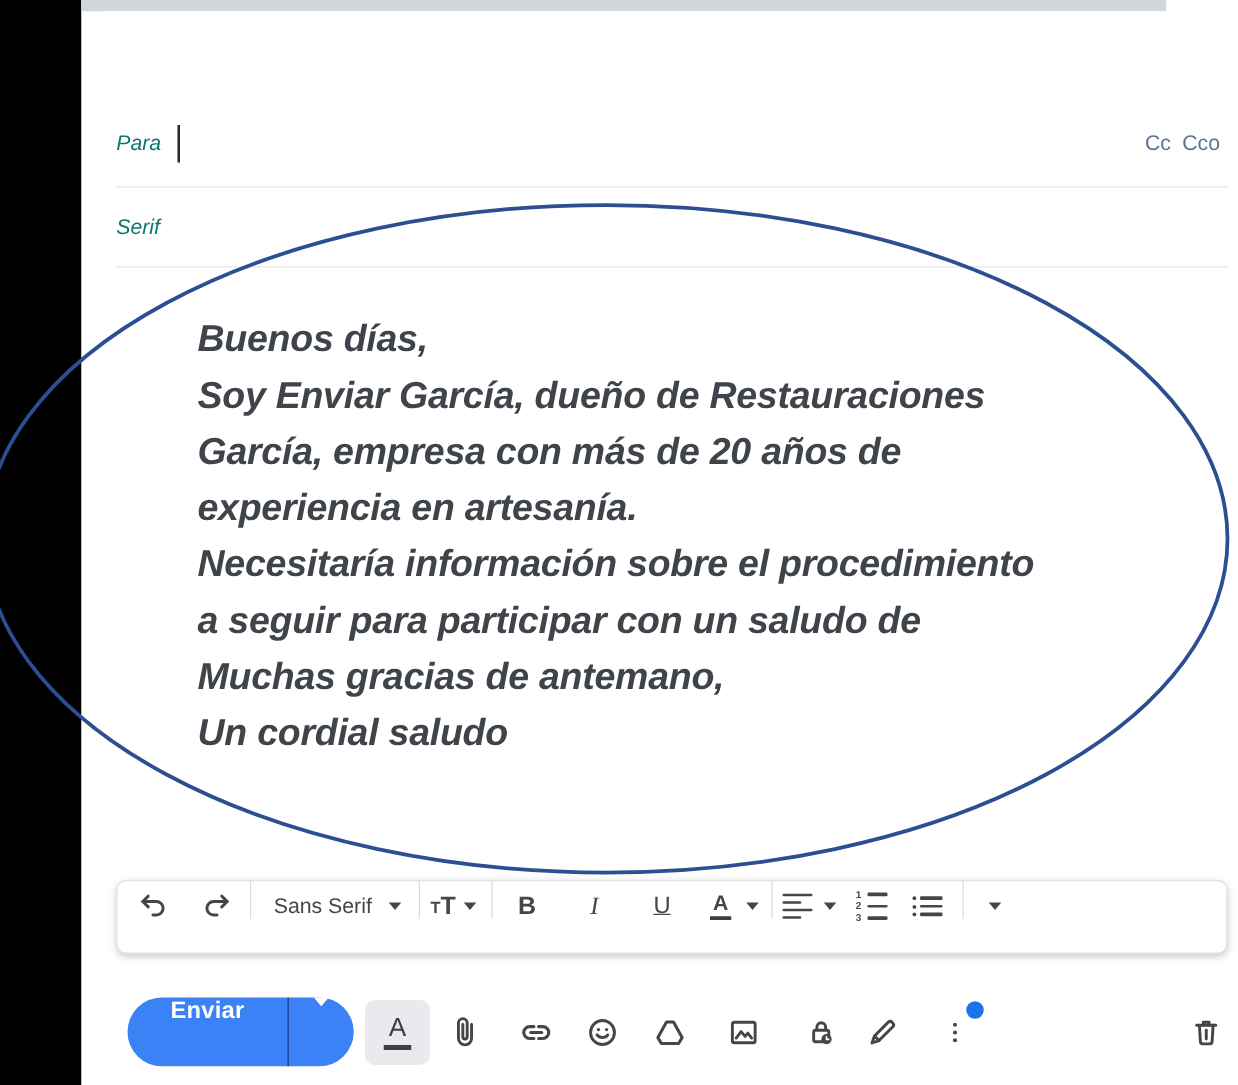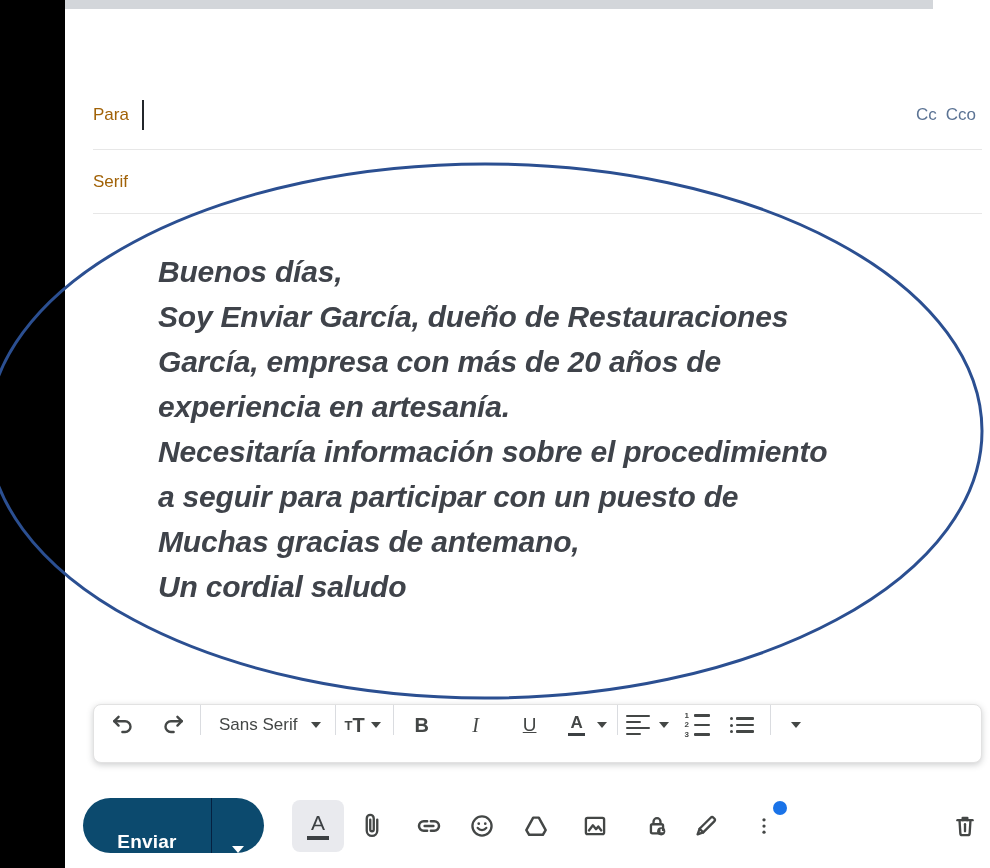--- a/index.html
+++ b/index.html
@@ -15,21 +15,21 @@
   .cw-header { position:absolute; left:0; top:0; width:100%; height:71px; background:#f1f4fa; border-radius:16px 16px 0 0; display:flex; align-items:center; }
   .cw-title { margin-left:25px; font-size:17px; font-weight:500; color:#10141c; letter-spacing:.1px; }
   .cw-controls { margin-left:auto; margin-right:4px; display:flex; align-items:center; gap:10px; }
   .cw-btn { width:24px; height:24px; display:flex; align-items:center; justify-content:center; cursor:pointer; }
   .min-bar { width:13px; height:2.4px; background:#444746; border-radius:1px; margin-top:6px; }
 
   
   .row { position:absolute; left:24px; width:889px; display:flex; align-items:center; border-bottom:1px solid #e7e7e7; }
   .to-row { top:71px; height:70px; }
   .subject-row { top:141px; height:64px; }
-  .field-label { font-size:17px; color:#a16207; }
+  .field-label { font-size:17px; color:#0f766e;font-style:italic; }
   .cc-links { margin-left:auto; margin-right:6px; display:flex; gap:9px; }
   .cc-link { font-size:17px; color:#5b7394; cursor:pointer; }
   .caret-cursor { width:2px; height:30px; background:#23262b; margin-left:13px; }
 
   
   .body-editor { position:absolute; left:89px; top:240px; width:800px;font-weight:bold; }
   .body-line { font-size:30px; font-style:italic; color:#3f434a; line-height:45px; letter-spacing:-0.2px; white-space:nowrap; }
 
   
   .fmt-bar { position:absolute; left:24px; top:695px; width:889px; height:59px; background:#fff; border:1px solid #e2e2e2; border-radius:8px; box-shadow:0 2px 6px rgba(60,64,67,.25); display:flex; align-items:flex-start; padding:0 10px; }
@@ -47,21 +47,21 @@
   .a-color .bar { width:17px; height:3px; background:#3c4043; margin-top:2px; }
   .align-icon { display:flex; flex-direction:column; gap:3.5px; width:26px; }
   .align-icon i { display:block; height:2.5px; background:#444746; border-radius:1px; }
   .list-icon { display:flex; flex-direction:column; gap:3.5px; }
   .list-row { display:flex; align-items:center; gap:3px; }
   .list-num { font-size:8px; line-height:6px; color:#444746; width:6px; font-weight:700; }
   .list-dot { width:3px; height:3px; border-radius:50%; background:#444746; }
   .list-bar { width:16px; height:2.5px; background:#444746; border-radius:1px; }
 
   
-  .send-btn { position:absolute; left:14px; top:789px; width:181px; height:55px; background:#0c4a6e; border-radius:28px; display:flex; align-items:flex-end; cursor:pointer; }
+  .send-btn { position:absolute; left:33px; top:789px; width:181px; height:55px; background:#3b82f6; border-radius:28px; display:flex; align-items:flex-start; cursor:pointer; }
   .send-label { flex:1 1 auto; text-align:center; color:#fff; font-size:19px; font-weight:600; letter-spacing:.2px; }
   .send-divider { width:1px; height:55px; background:rgba(0,0,30,.55); }
   .send-caret-zone { width:52px; display:flex; align-items:center; justify-content:center; }
   .white-caret { width:0; height:0; border-left:6px solid transparent; border-right:6px solid transparent; border-top:7px solid #fff; }
 
   .fmt-toggle { position:absolute; left:223px; top:791px; width:52px; height:52px; background:#e9eaee; border-radius:8px; display:flex; flex-direction:column; align-items:center; justify-content:center; cursor:pointer; }
   .fmt-toggle .a { font-size:21px; color:#3c4043; line-height:21px; }
   .fmt-toggle .bar { width:22px; height:3.5px; background:#3c4043; margin-top:3px; }
 
   .act-btn { position:absolute; top:799px; width:36px; height:36px; display:flex; align-items:center; justify-content:center; cursor:pointer; }
@@ -92,21 +92,21 @@
     <div class="row subject-row">
       <span class="field-label">Serif</span>
     </div>
 
     <div class="body-editor">
       <div class="body-line">Buenos días,</div>
       <div class="body-line">Soy Enviar García, dueño de Restauraciones</div>
       <div class="body-line">García, empresa con más de 20 años de</div>
       <div class="body-line">experiencia en artesanía.</div>
       <div class="body-line">Necesitaría información sobre el procedimiento</div>
-      <div class="body-line">a seguir para participar con un puesto de</div>
+      <div class="body-line">a seguir para participar con un saludo de</div>
       <div class="body-line">Muchas gracias de antemano,</div>
       <div class="body-line">Un cordial saludo</div>
     </div>
 
     <div class="fmt-bar">
       <div class="fmt-btn" style="width:40px">
         <svg width="26" height="26" viewBox="0 0 24 24" fill="none" stroke="#444746" stroke-width="2.2" stroke-linecap="round" stroke-linejoin="round">
           <path d="M7 4.5 L3 8.5 L7 12.5"></path>
             <path d="M3 8.5 H13 a5 5 0 0 1 0 10 H10.5"></path>
         </svg>

